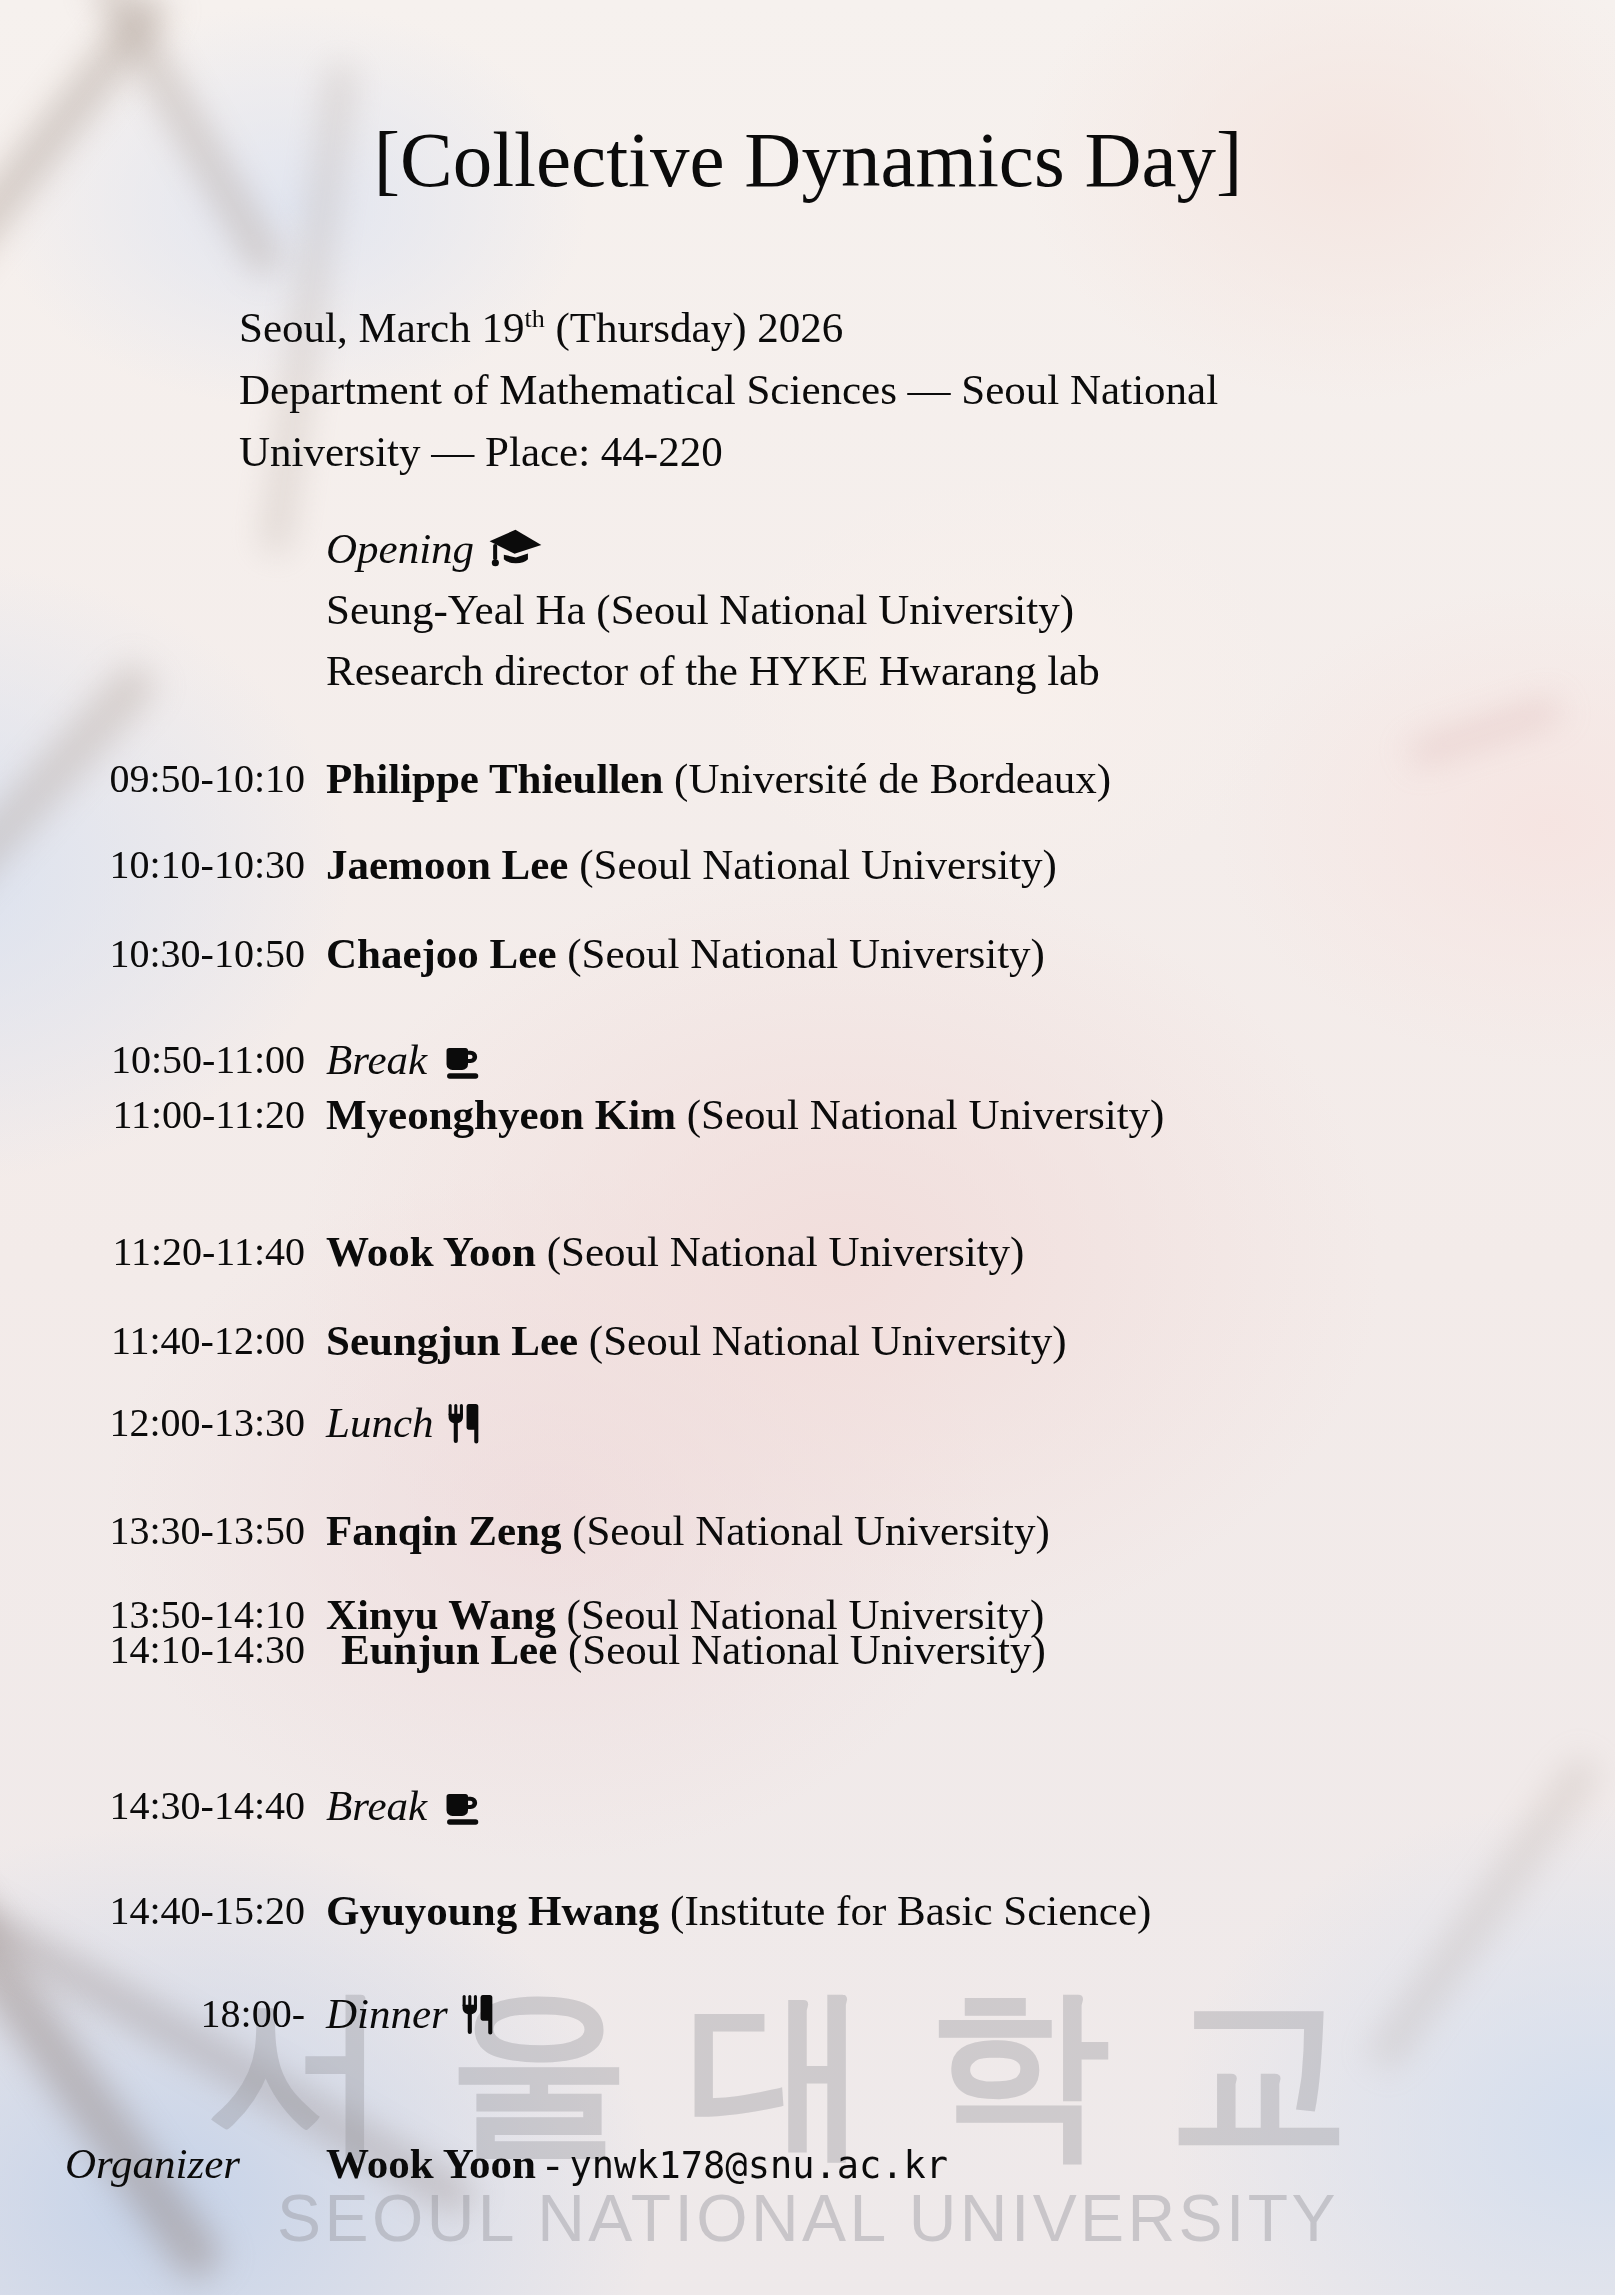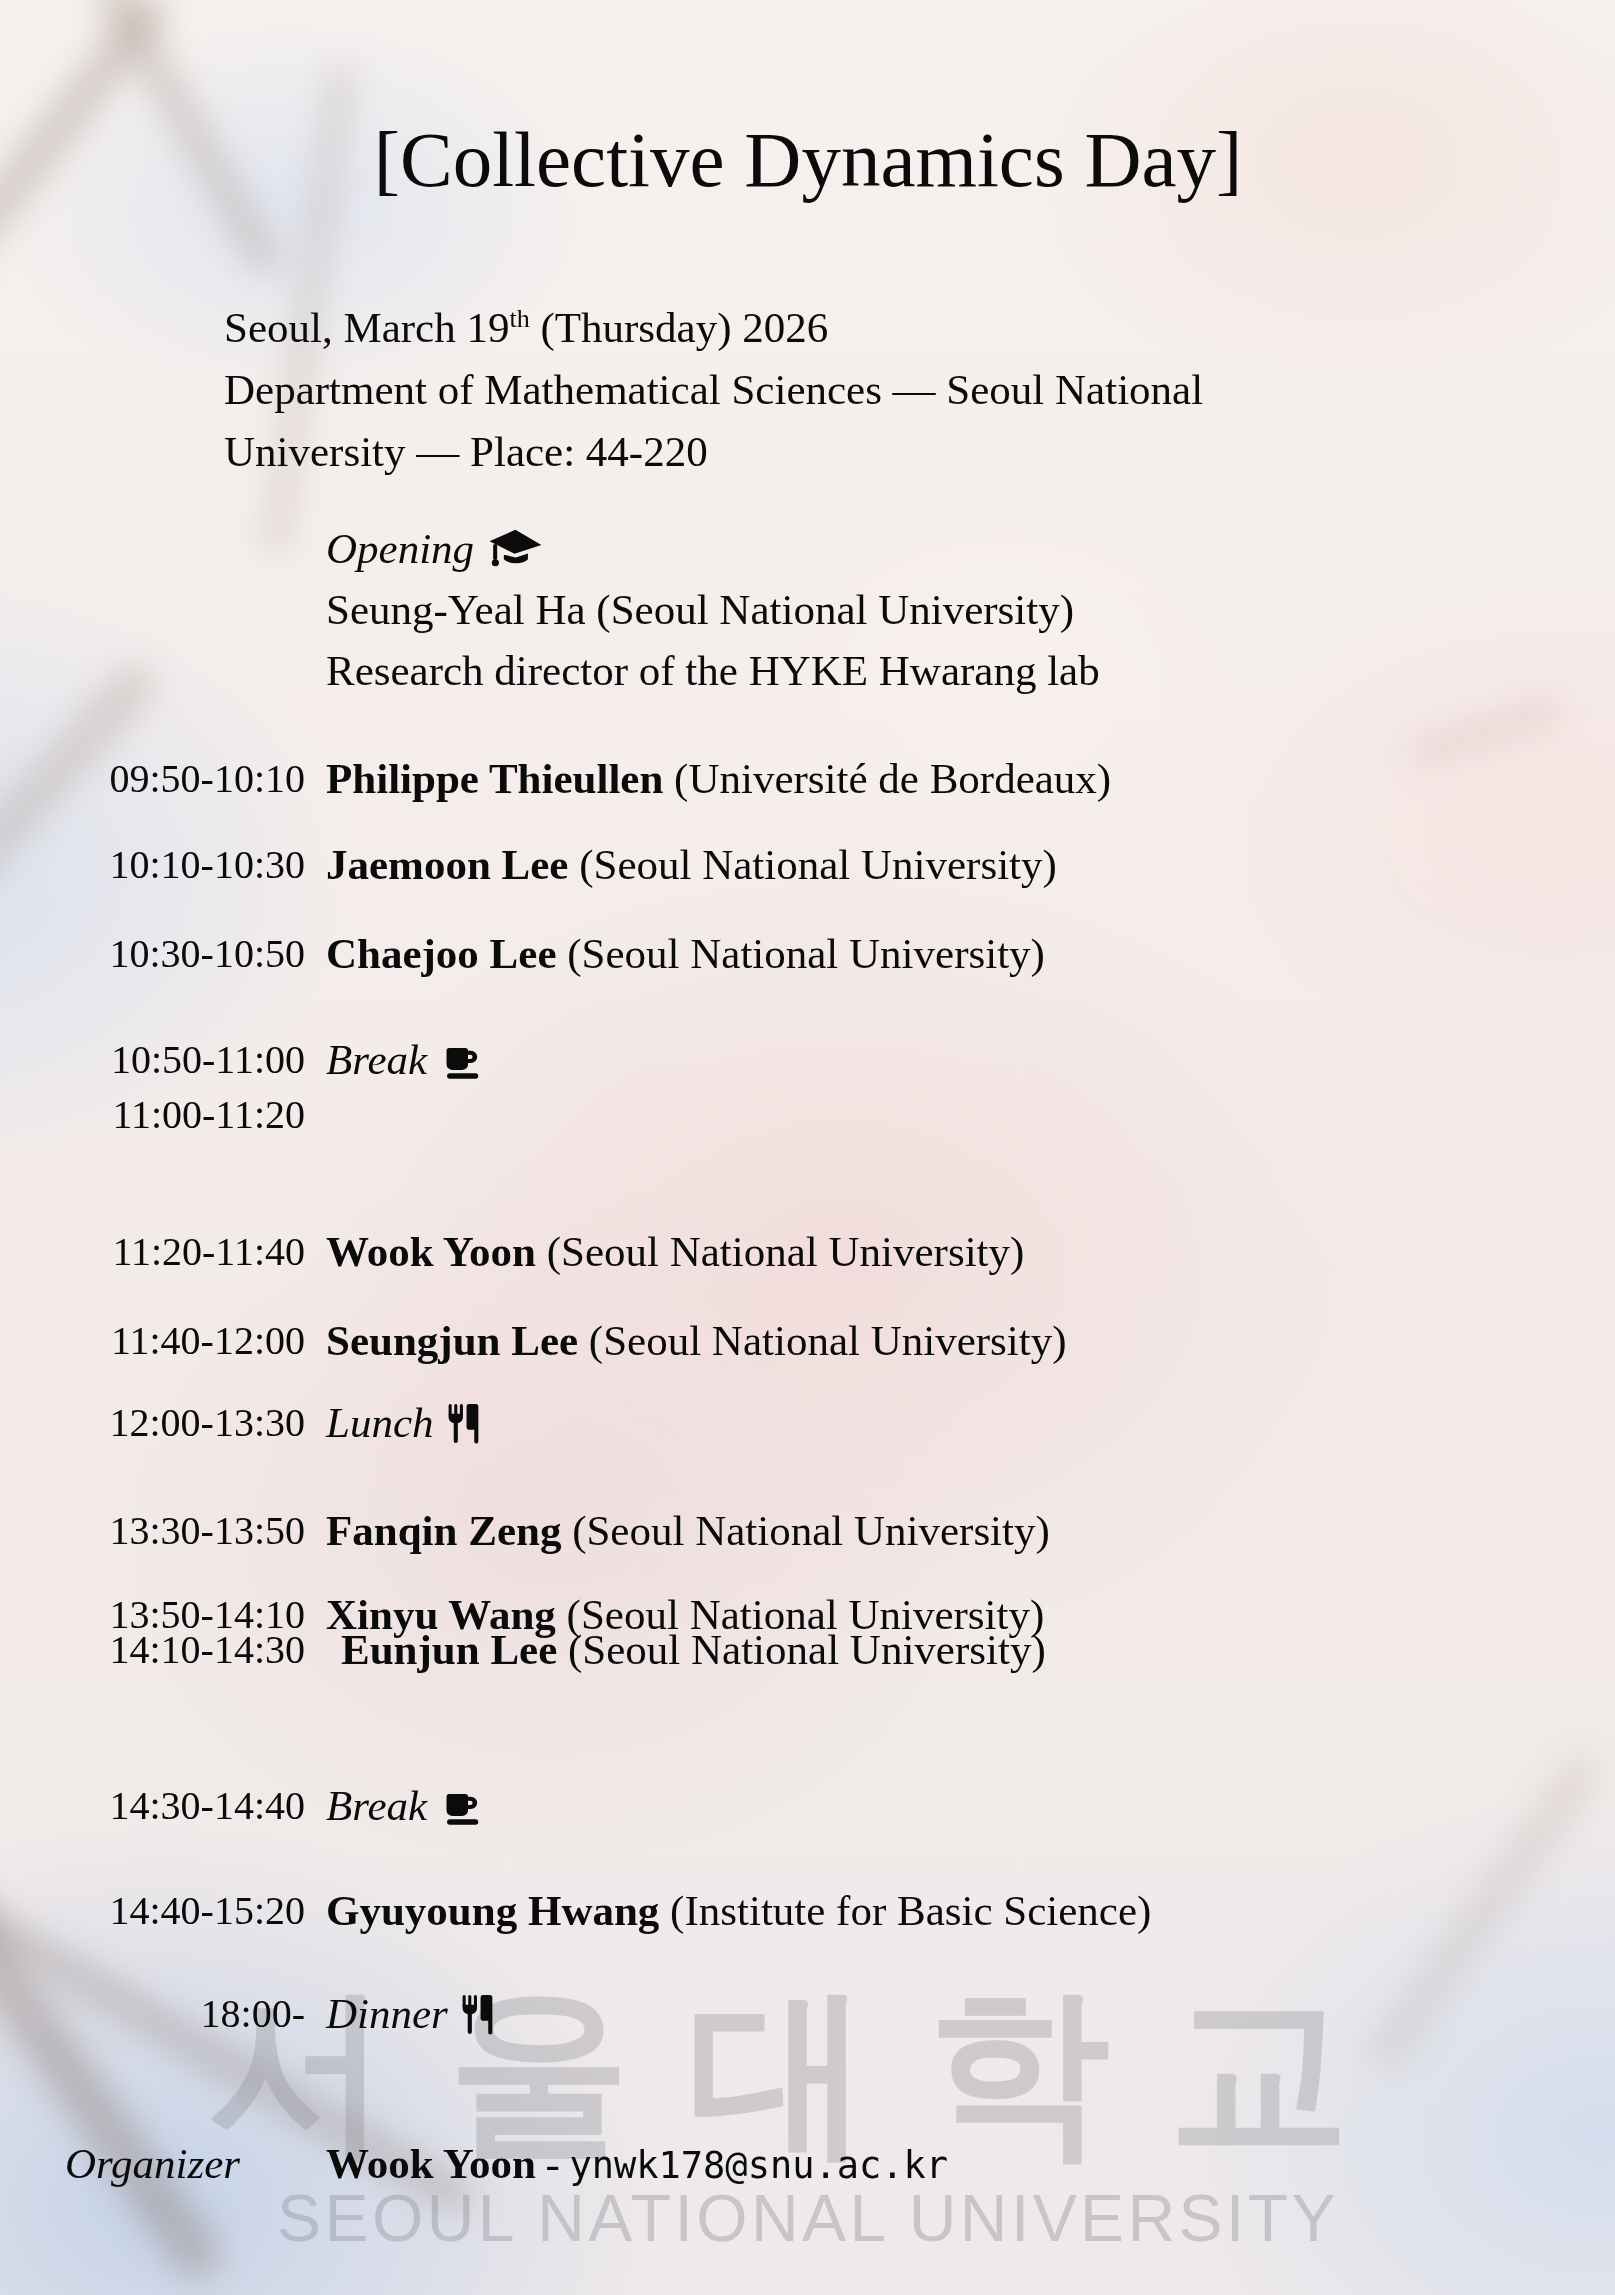--- a/index.html
+++ b/index.html
@@ -44,21 +44,21 @@
     font-family:"Liberation Sans","DejaVu Sans",sans-serif;
     font-size:66px;letter-spacing:3.4px;white-space:nowrap;
     color:rgba(148,148,155,.42);
   }
   
   .content{position:absolute;inset:0;z-index:2;}
   .title{
     position:absolute;top:115px;left:0;width:100%;
     text-align:center;font-size:79px;white-space:nowrap;
   }
-  .venue{position:absolute;left:224px;top:288px;font-size:43px;line-height:62px;white-space:nowrap;}
+  .venue{position:absolute;left:239px;top:288px;font-size:43px;line-height:62px;white-space:nowrap;}
   .venue sup{font-size:26px;}
   .opening{position:absolute;left:326px;top:518px;font-size:43px;line-height:61px;white-space:nowrap;}
   .opening .label{font-style:italic;}
   .speaker{font-weight:normal;}
   .row{
     position:absolute;left:0;width:1591px;
     display:grid;grid-template-columns:305px 1fr;column-gap:21px;
     font-size:43px;line-height:52px;white-space:nowrap;
   }
   .row .time{text-align:right;font-size:40px;}
@@ -130,20 +130,21 @@
       <div class="row" style="top: 1034px;">
         <div class="time">10:50-11:00</div>
         <div><span class="break-label">Break</span><span class="icon"><svg width="43" height="38" viewBox="0 0 160 140" fill="#0b0b0b">
               <path d="M28 18 h70 a10 10 0 0 1 10 10 v50 a22 22 0 0 1 -22 22 h-36 a22 22 0 0 1 -22 -22 v-50 a10 10 0 0 1 10 -10 z"></path>
               <path d="M108 28 h10 a24 23 0 0 1 0 46 h-10 v-15 h8 a9 8 0 0 0 0 -16 h-8 z"></path>
               <path d="M40 112 h96 a10 10 0 0 1 0 20 h-96 a10 10 0 0 1 0 -20 z"></path>
             </svg></span></div>
       </div>
       <div class="row" style="top: 1089px;">
         <div class="time">11:00-11:20</div>
+        <div><span class="name">Myeonghyeon Kim</span><span> (Seoul National University)</span></div>
       </div>
       <div class="row" style="top: 1226px;">
         <div class="time">11:20-11:40</div>
         <div><span class="name">Wook Yoon</span><span> (Seoul National University)</span></div>
       </div>
       <div class="row" style="top: 1315px;">
         <div class="time">11:40-12:00</div>
         <div><span class="name">Seungjun Lee</span><span> (Seoul National University)</span></div>
       </div>
       <div class="row" style="top: 1397px;">

